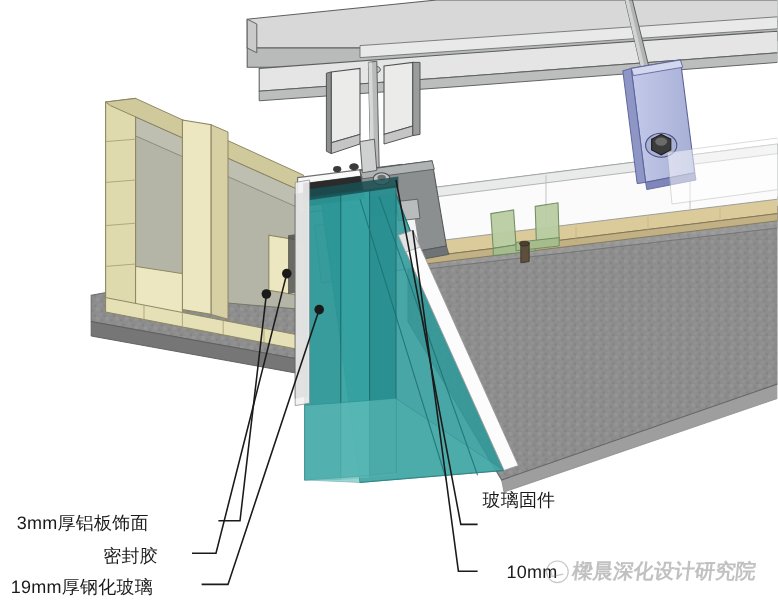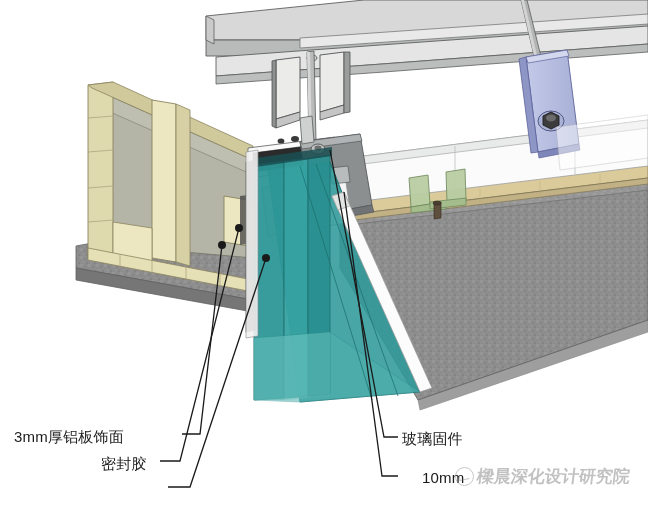--- a/index.html
+++ b/index.html
@@ -254,23 +254,24 @@
       <circle cx="266" cy="258" r="4" fill="#1a1a1a" stroke="none"></circle>
 
       <path d="M398 437 L384 437 L330 150"></path>
 
       <path d="M398 476 L382 476 L344 192"></path>
     </g>
 
   </svg>
 
   <div class="lbl" style="left:14px;  top:429px;">3mm厚铝板饰面</div>
-  <div class="lbl" style="left:101px; top:456px;">密封胶</div>
-
-  <div class="lbl" style="left:402px; top:431px;">玻璃固件</div>
+  <div class="lbl" style="left:86px; top:456px;">密封胶</div>
+  <div class="lbl" style="left:9px;   top:482px;">19mm厚钢化玻璃</div>
+
+  <div class="lbl" style="left:402px; top:410px;">玻璃固件</div>
   <div class="lbl" style="left:402px; top:470px;margin-left:20px;">10mm</div>
 
   <div id="wm">
     <div class="wmlogo"></div>
     <div class="wmtxt">樑晨深化设计研究院</div>
   </div>
 
 </div>
 
 </body></html>

